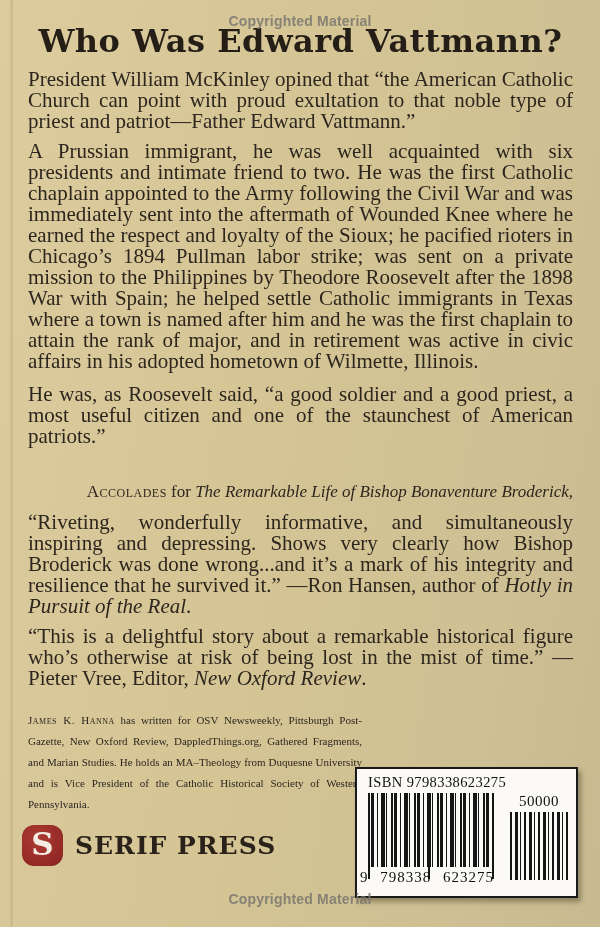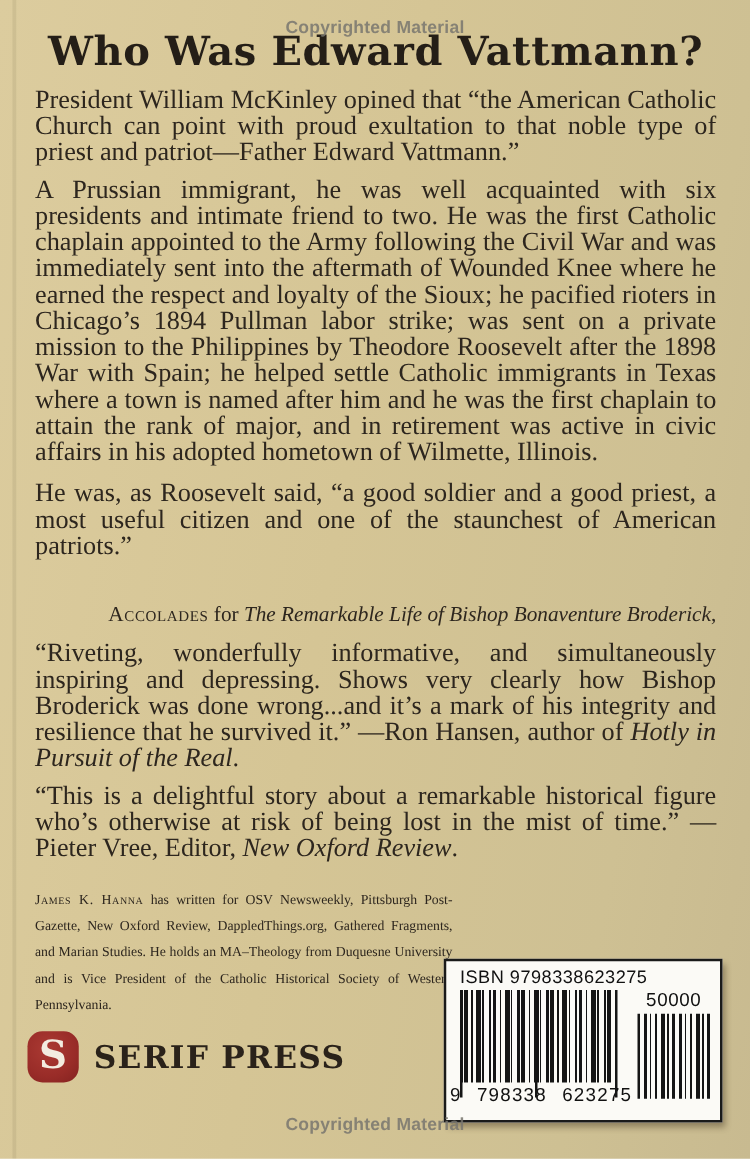--- a/index.html
+++ b/index.html
@@ -104,21 +104,21 @@
 
   .barcode-box {
     position: absolute;
     left: 355px; top: 767px;
     width: 223px; height: 131px;
     background: #fbfaf6;
     border: 2px solid #1a1a1a;
     box-shadow: 3px 4px 5px rgba(70, 58, 35, 0.45);
     padding: 5px 8px 4px 11px;
     z-index: 4;
-    font-family: Liberation Sans, sans-serif;
+    font-family: Liberation Serif, serif;
     color: #111;
   }
   .isbn-label {
     font-size: 14.5px;
     letter-spacing: 0.4px;
   }
   .barcode-row { display: flex; margin-top: 2px; }
   .bc-main-col { width: 126px; }
   .bars-main {
     position: relative;

